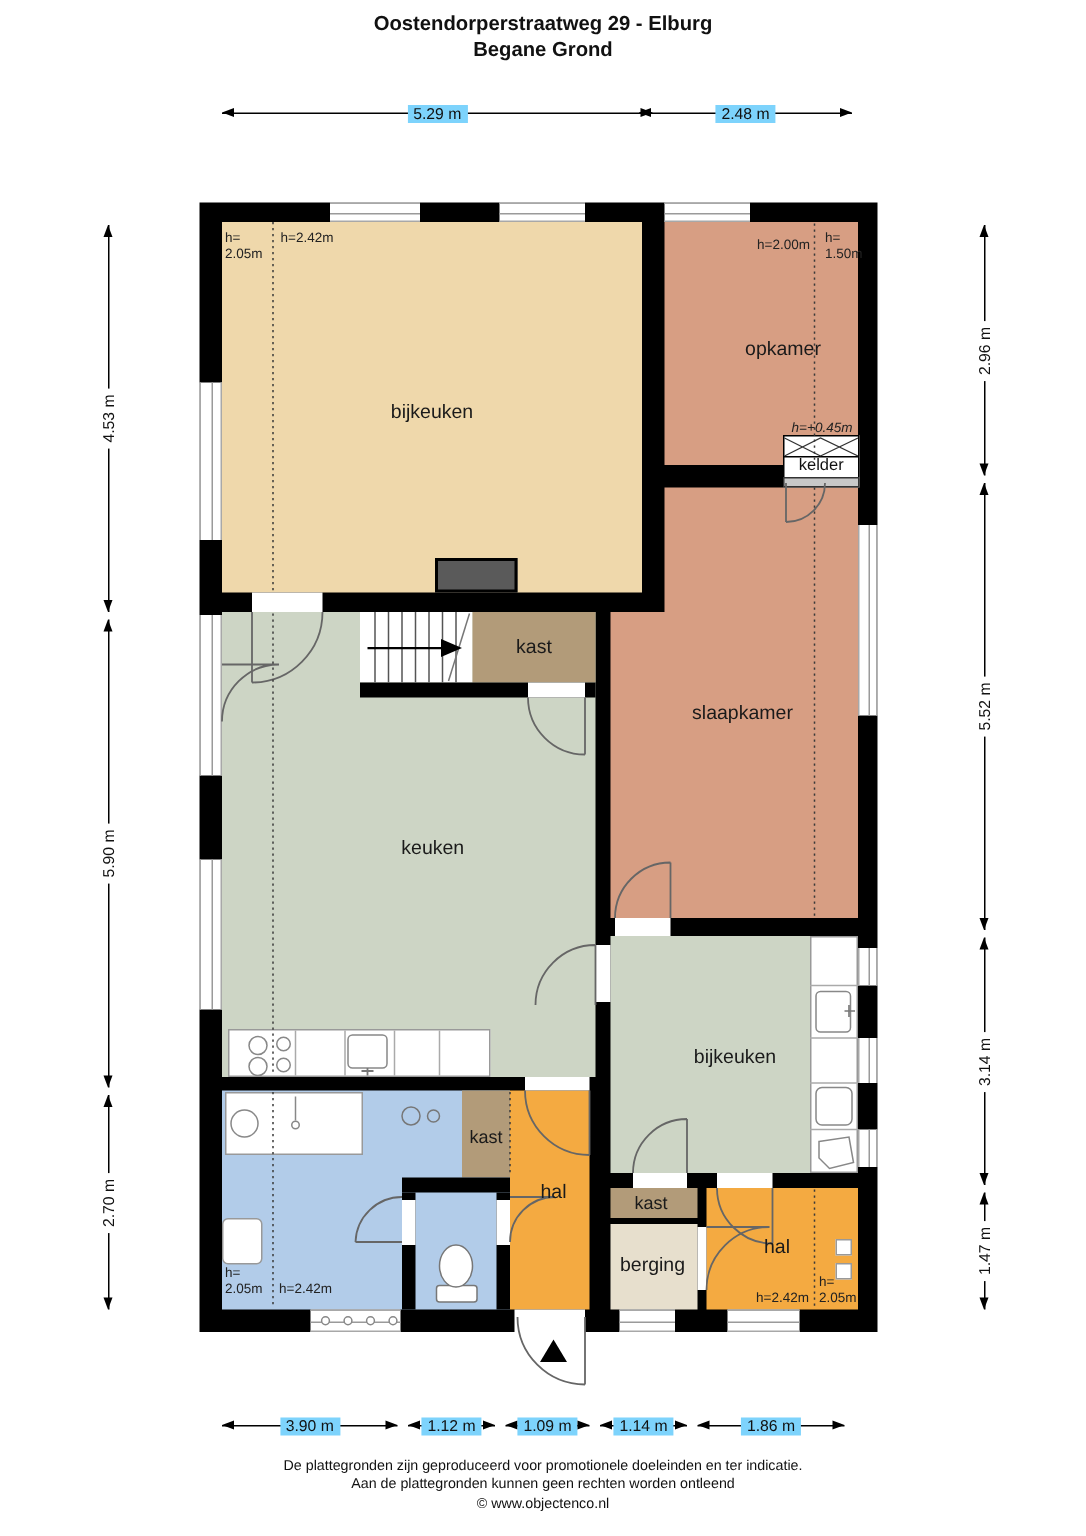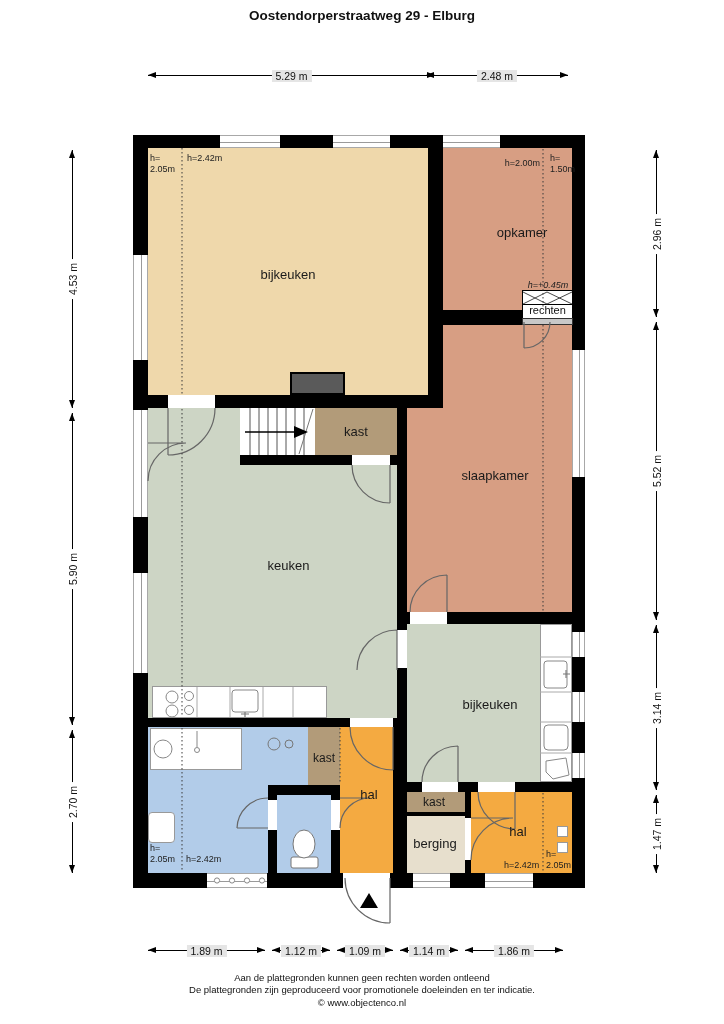--- a/index.html
+++ b/index.html
@@ -16,41 +16,42 @@
   .win-v{position:absolute;background:#fff;border-left:1.5px solid #a8a8a8;border-right:1.5px solid #a8a8a8;box-sizing:border-box;}
   .win-v::after{content:"";position:absolute;top:0;bottom:0;left:50%;width:1.4px;background:#9a9a9a;}
   .fixture{position:absolute;background:#fff;border:1px solid #999;box-sizing:border-box;}
   .room-label{position:absolute;transform:translate(-50%,-50%);font-size:13px;color:#1a1a1a;white-space:nowrap;}
   .h-label{position:absolute;font-size:9px;line-height:1.2;color:#222;white-space:pre-line;}
   .dim-h{position:absolute;height:0;border-top:1px solid #000;}
   .dim-h::before{content:"";position:absolute;left:0;top:-4px;width:0;height:0;
     border-right:8px solid #000;border-top:3.5px solid transparent;border-bottom:3.5px solid transparent;}
   .dim-h::after{content:"";position:absolute;right:0;top:-4px;width:0;height:0;
     border-left:8px solid #000;border-top:3.5px solid transparent;border-bottom:3.5px solid transparent;}
-  .dim-h>span{position:absolute;left:50%;top:0;transform:translate(-50%,-50%);background:#e5e5e5;
+  .dim-h>span{position:absolute;left:50%;top:0;transform:translate(-50%,-50%);background:#7dd3fc;
     padding:0 4px;font-size:10.5px;white-space:nowrap;}
   .dim-v{position:absolute;width:0;border-left:1px solid #000;}
   .dim-v::before{content:"";position:absolute;top:0;left:-4px;width:0;height:0;
     border-bottom:8px solid #000;border-left:3.5px solid transparent;border-right:3.5px solid transparent;}
   .dim-v::after{content:"";position:absolute;bottom:0;left:-4px;width:0;height:0;
     border-top:8px solid #000;border-left:3.5px solid transparent;border-right:3.5px solid transparent;}
   .dim-v>span{position:absolute;top:50%;left:0;transform:translate(-50%,-50%) rotate(-90deg);
     background:#fff;padding:0 4px;font-size:10.5px;white-space:nowrap;}
   .footer{position:absolute;left:0;top:972px;width:724px;text-align:center;font-size:9.5px;line-height:1.3;color:#111;}
   svg.overlay{position:absolute;left:0;top:0;pointer-events:none;}
   .kelder-box{position:absolute;background:#fff;border:1.5px solid #000;box-sizing:border-box;
     text-align:center;font-size:11px;line-height:11px;}
 </style>
 </head>
 <body>
 
 <div id="page">
 
   <div class="title">
     <div>Oostendorperstraatweg 29 - Elburg</div>
+    <div>Begane Grond</div>
   </div>
 
   <div class="wall" style="left:133px;top:135px;width:452px;height:753px;"></div>
 
   <div class="room" style="left:148px;top:148px;width:280px;height:247px;background:#efd8ab;"></div>
   <div class="room" style="left:443px;top:148px;width:129px;height:162px;background:#d79e83;"></div>
   <div class="room" style="left:443px;top:325px;width:129px;height:83px;background:#d79e83;"></div>
   <div class="room" style="left:407px;top:408px;width:165px;height:204px;background:#d79e83;"></div>
   <div class="room" style="left:148px;top:408px;width:249px;height:310px;background:#cdd5c5;"></div>
   <div class="room" style="left:240px;top:408px;width:75px;height:47px;background:#fff;"></div>
@@ -96,21 +97,21 @@
   <div class="win-h" style="left:485px;top:873px;width:48px;height:15px;"></div>
 
   <div class="fixture" style="left:152px;top:686px;width:175px;height:32px;"></div>
   <div class="fixture" style="left:150px;top:728px;width:92px;height:42px;"></div>
   <div class="fixture" style="left:148px;top:812px;width:27px;height:31px;border-radius:4px;"></div>
   <div class="fixture" style="left:557px;top:826px;width:11px;height:11px;"></div>
   <div class="fixture" style="left:557px;top:842px;width:11px;height:11px;"></div>
 
   <div class="kelder-box" style="left:522px;top:290px;width:51px;height:15px;"></div>
   <div class="kelder-box" style="left:522px;top:304px;width:51px;height:15px;">
-    <span>rechten</span>
+    <span>kelder</span>
   </div>
   <div class="abs" style="left:522px;top:318px;width:51px;height:7px;background:#c8c8c8;border:1px solid #333;box-sizing:border-box;"></div>
 
   <div class="abs" style="left:290px;top:372px;width:55px;height:23px;background:#5a5a5a;border:2.5px solid #000;box-sizing:border-box;"></div>
 
   <svg class="overlay" width="724" height="1024" viewBox="0 0 724 1024">
 
     <g stroke="#555" stroke-width="1">
       <path d="M250,408V455M259,408V455M268,408V455M277,408V455M286,408V455M295,408V455M304,408V455"></path>
     </g>
@@ -217,21 +218,21 @@
 2.05m</div>
 
   <div class="dim-h" style="left:148px;top:75px;width:287px;">
       <span>5.29 m</span>
     </div>
   <div class="dim-h" style="left:426px;top:75px;width:142px;">
       <span>2.48 m</span>
     </div>
 
   <div class="dim-h" style="left:148px;top:950px;width:117px;">
-      <span>1.89 m</span>
+      <span>3.90 m</span>
     </div>
   <div class="dim-h" style="left:272px;top:950px;width:58px;">
       <span>1.12 m</span>
     </div>
   <div class="dim-h" style="left:337px;top:950px;width:56px;">
       <span>1.09 m</span>
     </div>
   <div class="dim-h" style="left:400px;top:950px;width:58px;">
       <span>1.14 m</span>
     </div>
@@ -256,18 +257,18 @@
       <span>5.52 m</span>
     </div>
   <div class="dim-v" style="left:656px;top:625px;height:165px;">
       <span>3.14 m</span>
     </div>
   <div class="dim-v" style="left:656px;top:795px;height:78px;">
       <span>1.47 m</span>
     </div>
 
   <div class="footer">
+    <div>De plattegronden zijn geproduceerd voor promotionele doeleinden en ter indicatie.</div>
     <div>Aan de plattegronden kunnen geen rechten worden ontleend</div>
-    <div>De plattegronden zijn geproduceerd voor promotionele doeleinden en ter indicatie.</div>
     <div>© www.objectenco.nl</div>
   </div>
 
 </div>
 
 </body></html>

